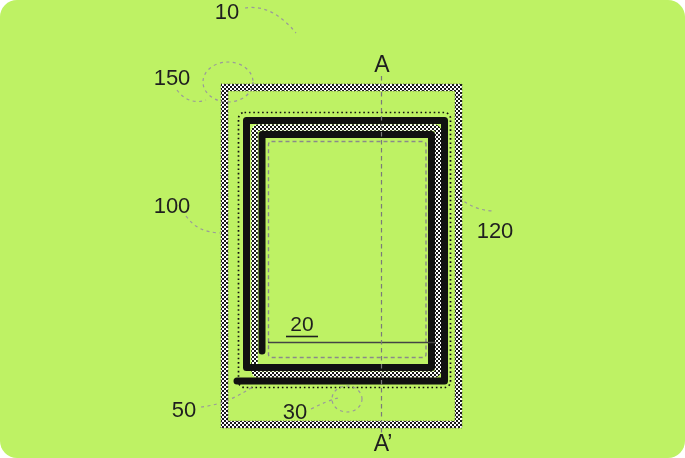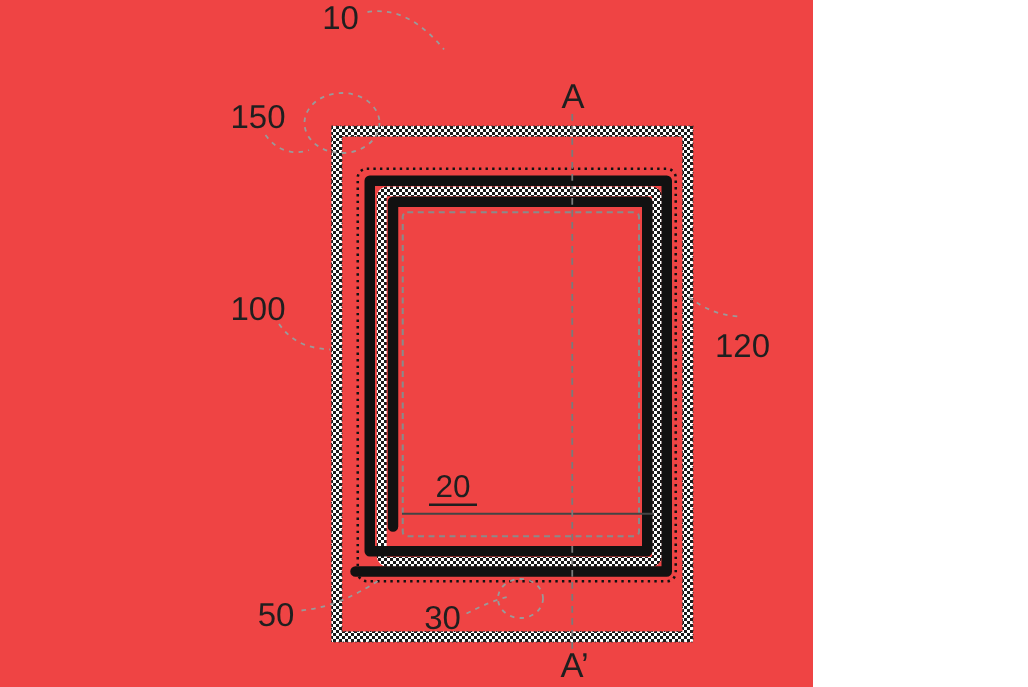--- a/index.html
+++ b/index.html
@@ -1,17 +1,17 @@
 <!DOCTYPE html>
 <html><head>
 <meta charset="utf-8">
 <style>
   html,body{margin:0;padding:0;background:#ffffff;}
   body{width:685px;height:458px;overflow:hidden;}
-  .fig{position:relative;width:542px;height:458px;background:#ef4444;}
+  .fig{position:relative;width:685px;height:458px;background:#bef264;border-radius:17px;}
   svg{display:block;}
   text{font-family:"Liberation Sans","DejaVu Sans",sans-serif;fill:#1f1f1f;}
   .ref{font-size:22px;}
   .sec{font-size:23px;}
   .inner-ref{font-size:21px;}
 </style>
 </head>
 <body>
 
 <div class="fig">

